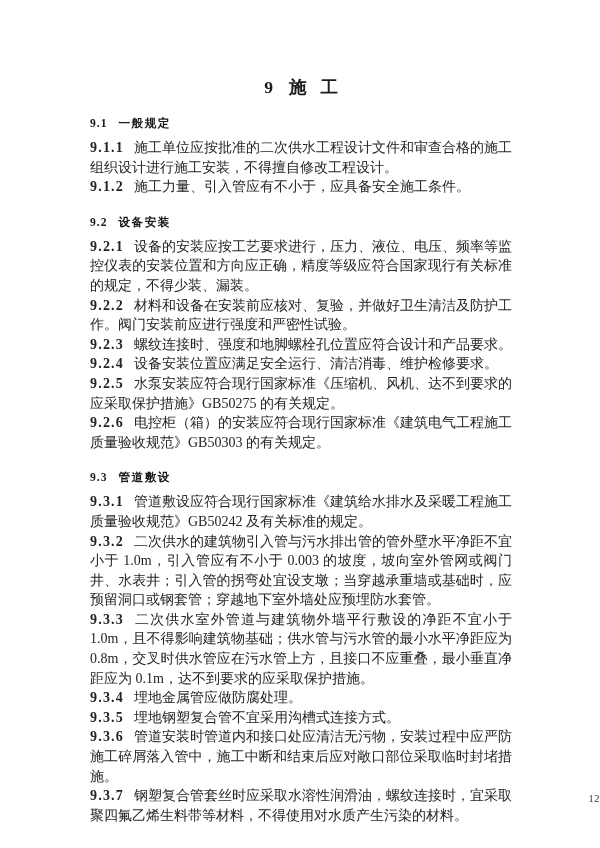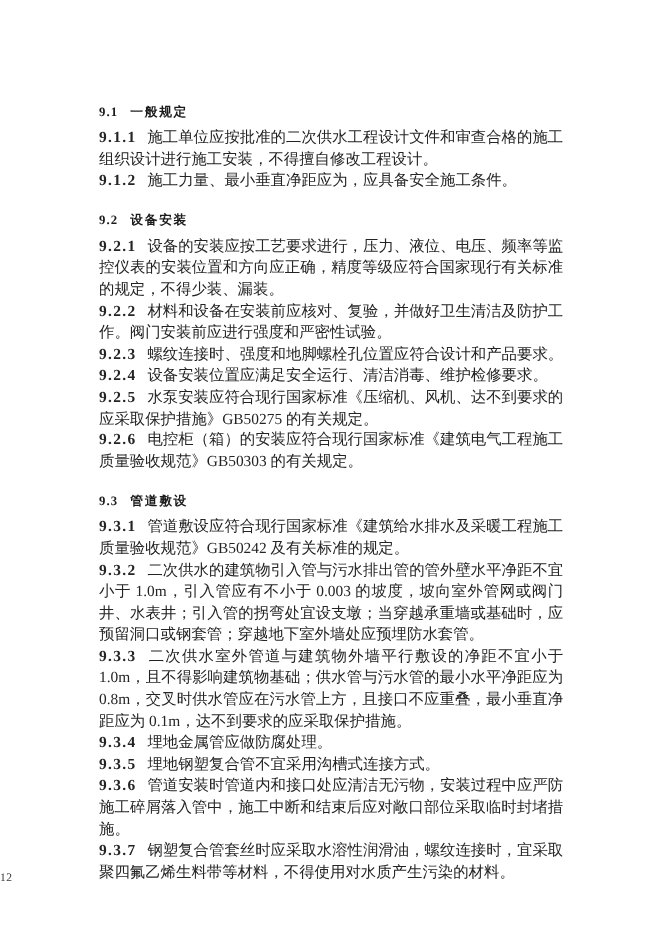--- a/index.html
+++ b/index.html
@@ -46,40 +46,43 @@
     font-weight: bold;
     margin-right: 10px;
     letter-spacing: 1.2px;
     white-space: nowrap;
   }
   .page-number {
     position: absolute;
     left: 0;
     right: 0;
     bottom: 44px;
-    text-align: left;
+    text-align: right;
     font-size: 10.5px;
     letter-spacing: 0.5px;
     color: #3a3a3a;
   }
 </style>
 </head>
 <body>
 
 <div class="page">
 
+  <h1 class="chapter-title">
+    <span class="chap-num">9</span><span class="chap-name">施工</span>
+  </h1>
 
   <h2 class="section-heading">
     <span class="sh-num">9.1</span><span class="sh-title">一般规定</span>
   </h2>
   <p class="clause">
     <span class="clause-num">9.1.1</span><span class="clause-text">施工单位应按批准的二次供水工程设计文件和审查合格的施工组织设计进行施工安装，不得擅自修改工程设计。</span>
   </p>
   <p class="clause">
-    <span class="clause-num">9.1.2</span><span class="clause-text">施工力量、最小垂直净距应为，应具备安全施工条件。</span>
+    <span class="clause-num">9.1.2</span><span class="clause-text">施工力量、引入管应有不小于，应具备安全施工条件。</span>
   </p>
 
   <h2 class="section-heading">
     <span class="sh-num">9.2</span><span class="sh-title">设备安装</span>
   </h2>
   <p class="clause">
     <span class="clause-num">9.2.1</span><span class="clause-text">设备的安装应按工艺要求进行，压力、液位、电压、频率等监控仪表的安装位置和方向应正确，精度等级应符合国家现行有关标准的规定，不得少装、漏装。</span>
   </p>
   <p class="clause">
     <span class="clause-num">9.2.2</span><span class="clause-text">材料和设备在安装前应核对、复验，并做好卫生清洁及防护工作。阀门安装前应进行强度和严密性试验。</span>

